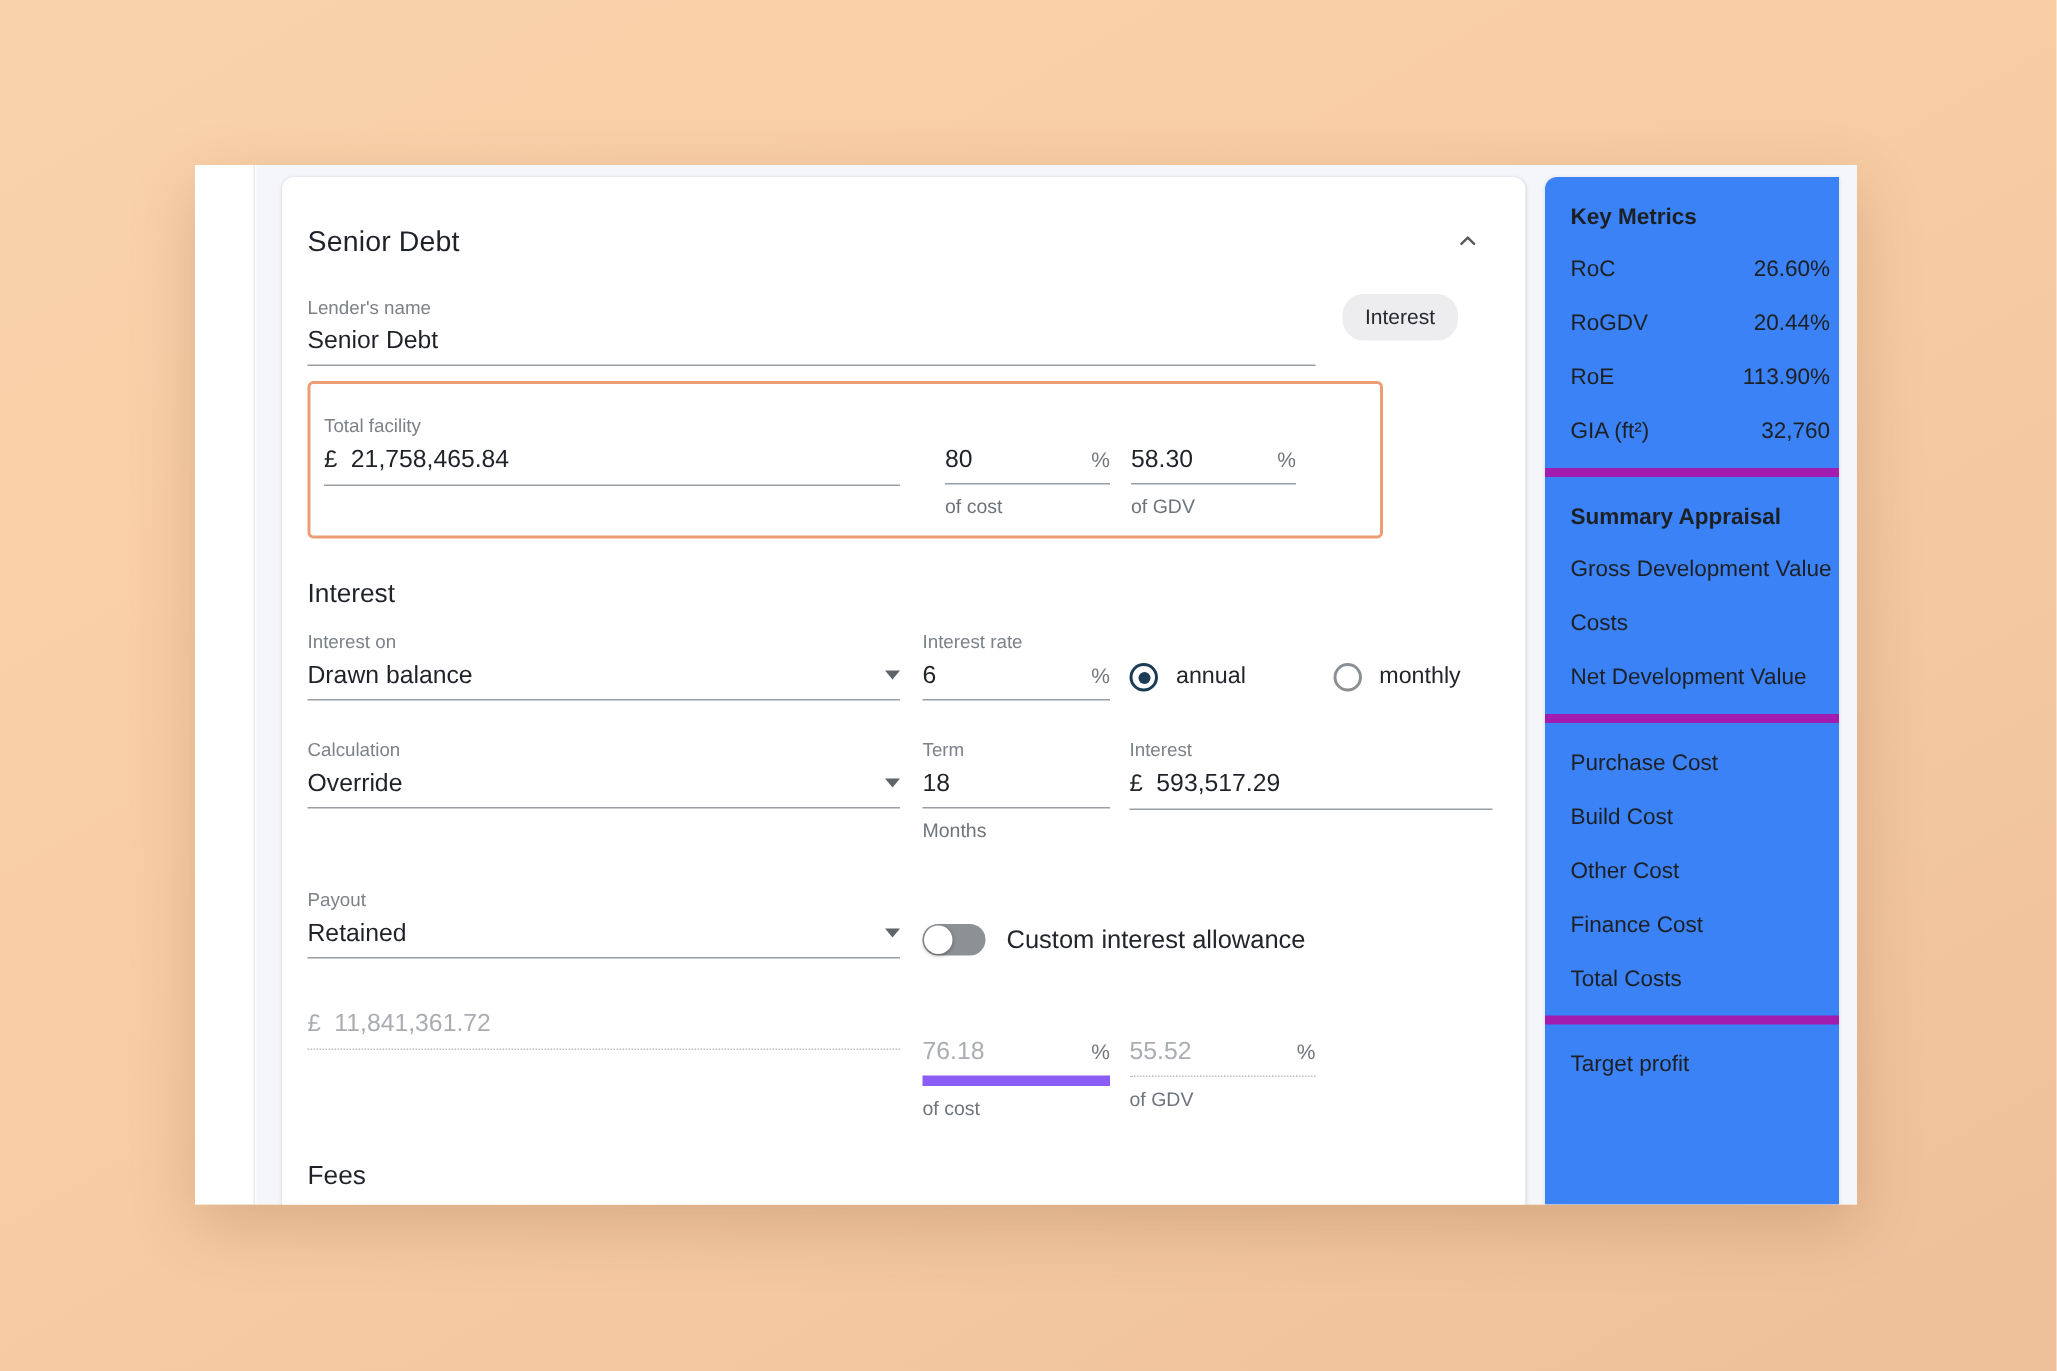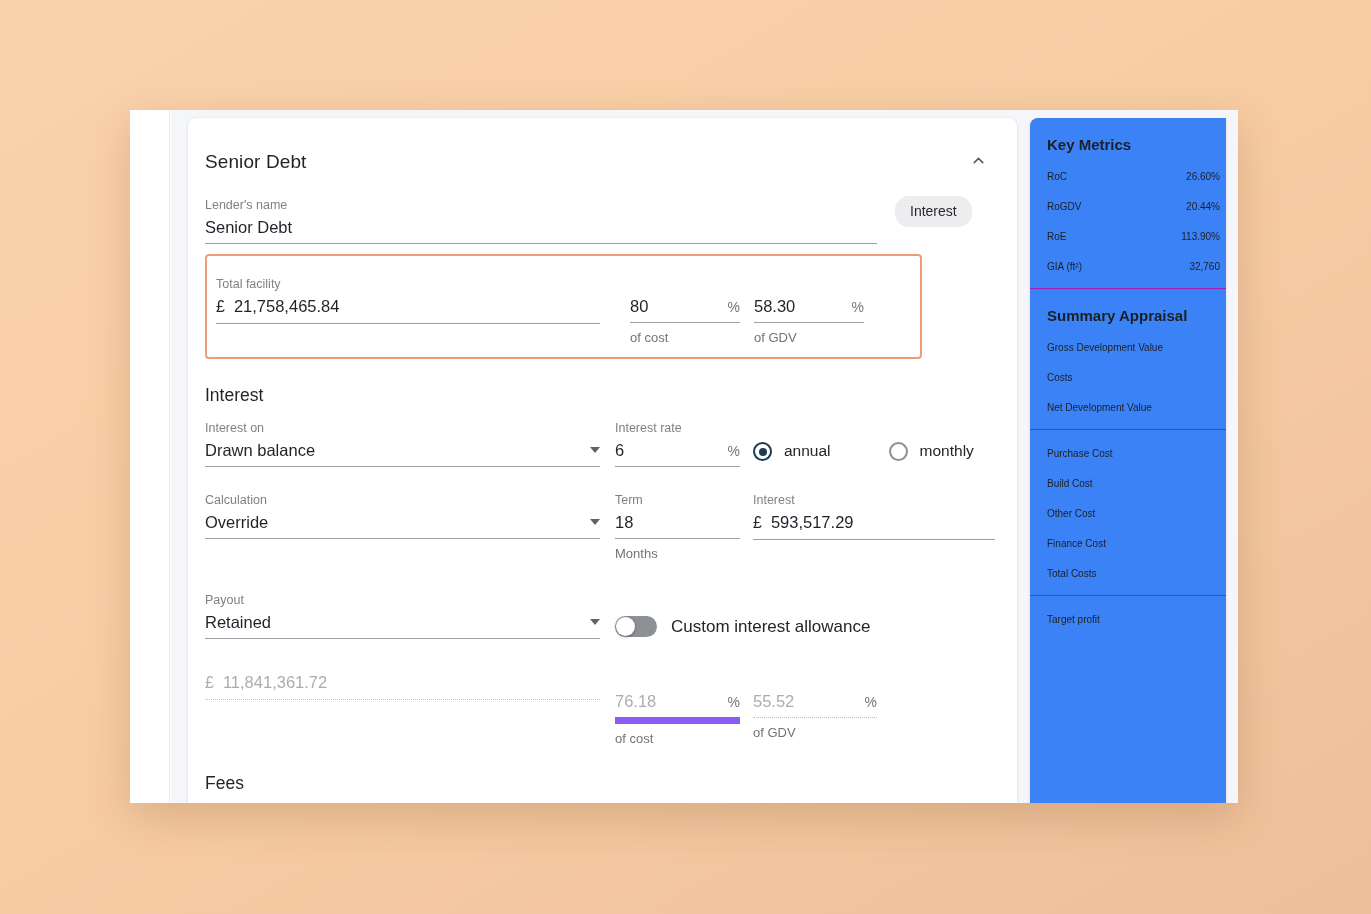--- a/index.html
+++ b/index.html
@@ -162,29 +162,29 @@
     width: 196px;
     background: #3b82f6;
     margin-top: 8px;
     margin-left: 13px;
     box-shadow: 0 1px 3px rgba(30,40,60,.13);
     border-radius: 8px 0 0 0;
     overflow: hidden;
     flex: none;
   }
   .sp-block { padding: 18px 0 16px 17px; }
-  .sp-block + .sp-block { border-top: 1px solid #a21caf; }
+  .sp-block + .sp-block { border-top: 6px solid #a21caf; }
   .sp-head {
     font-size: 15px; font-weight: bold; color: #1c2025;
     margin-bottom: 18px; white-space: nowrap;
   }
   .sp-row {
     display: flex; justify-content: space-between;
     align-items: baseline;
-    font-size: 10px; color: #1c2025;
+    font-size: 15px; color: #1c2025;
     margin-bottom: 19px; white-space: nowrap;
     padding-right: 6px;
   }
   .sp-row:last-child { margin-bottom: 0; }
   .sp-row .k { }
   .sp-row .v { }
   .sp-row.label-only { display: block; }
 </style>
 </head>
 <body>

